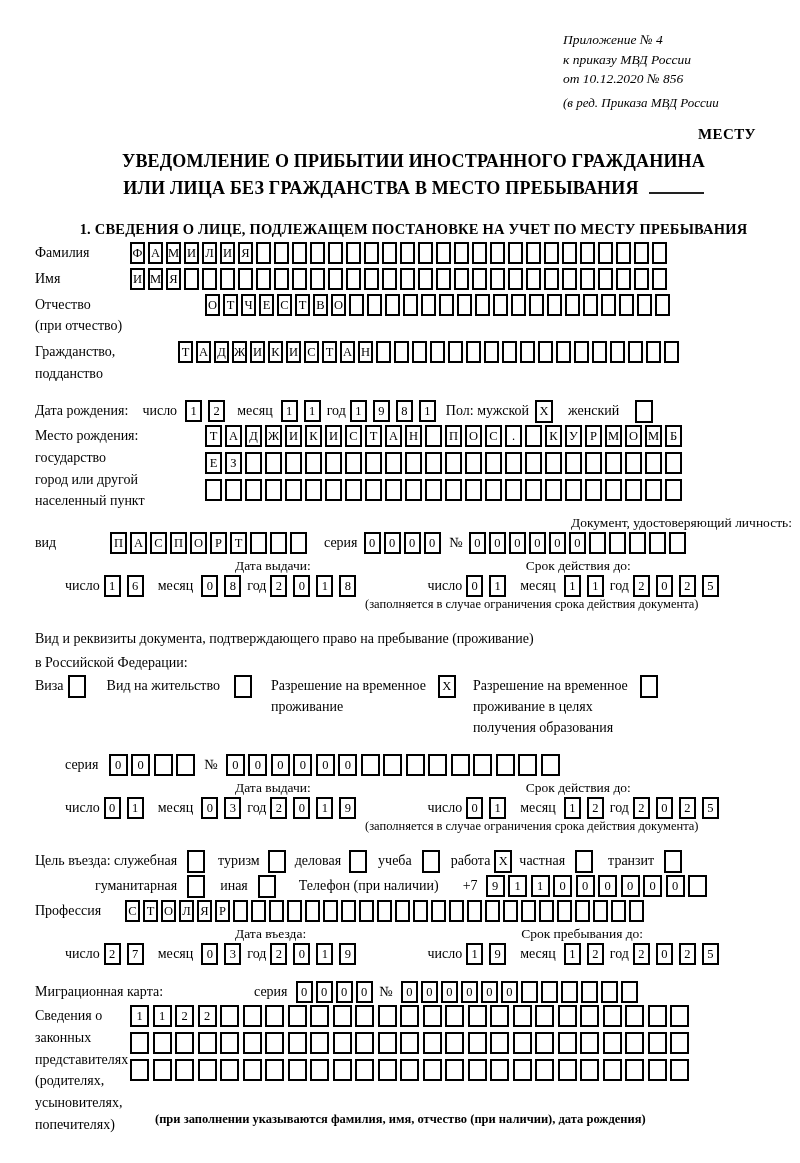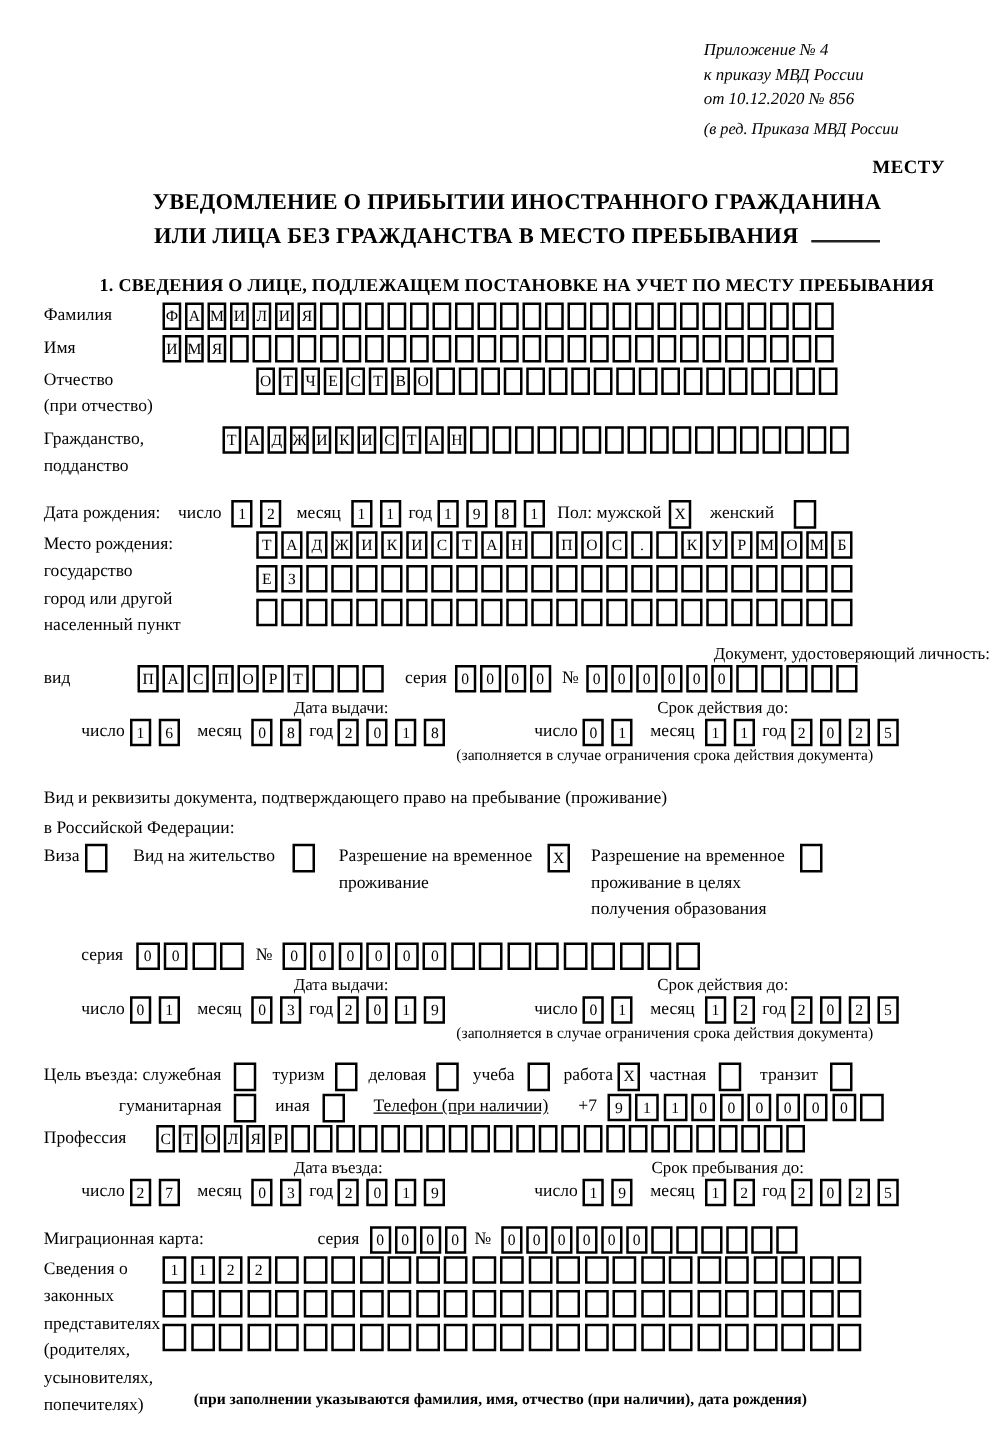--- a/index.html
+++ b/index.html
@@ -34,21 +34,21 @@
   .optlbl { font-size:14px; line-height:1.5; text-align:left; white-space:nowrap; }
 
   .dheaders { display:flex; font-size:13.5px; margin-top:4px; }
   .dh1 { margin-left:200px; }
   .dh2 { margin-left:215px; }
 
   .w75 { width:75px; } .w90 { width:90px; } .w95 { width:95px; }
   .w143 { width:143px; } .w170 { width:170px; } .w190 { width:195px; }
   .ml4{margin-left:4px;} .ml6{margin-left:6px;} .ml8{margin-left:8px;} .ml10{margin-left:10px;}
   .ml12{margin-left:12px;} .ml14{margin-left:14px;} .ml16{margin-left:16px;} .ml18{margin-left:18px;}
-  .ml20{margin-left:20px;text-decoration:underline;} .ml24{margin-left:24px;} .ml30{margin-left:30px;} .ml60{margin-left:60px;}
+  .ml20{margin-left:20px;} .ml24{margin-left:24px;} .ml30{margin-left:30px;} .ml60{margin-left:60px;}
   .ml65{margin-left:65px;}
   .mt1{margin-top:1px;} .mt2{margin-top:2px;} .mt6{margin-top:16px;} .mt8{margin-top:8px;}
   .mt14{margin-top:31px;} .mt16{}
 </style>
 </head>
 <body>
 
 <div class="page">
 
   <div class="hdr">

